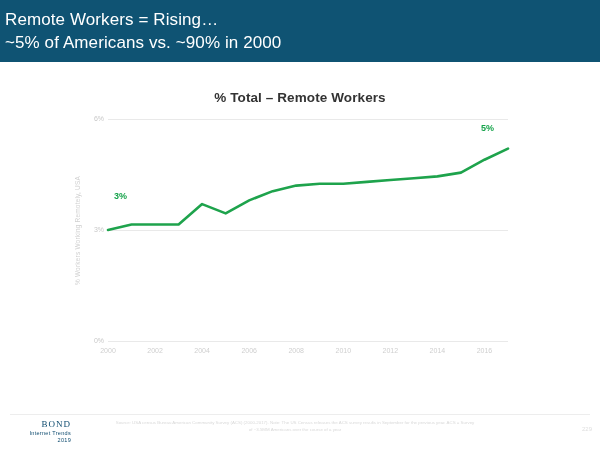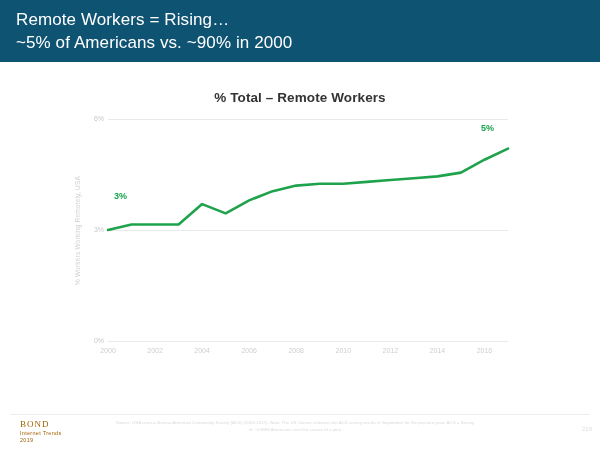--- a/index.html
+++ b/index.html
@@ -17,21 +17,21 @@
 
   
   #header-band {
     position: absolute;
     left: 0;
     top: 0;
     width: 600px;
     height: 62px;
     background: #0f5373;
     box-sizing: border-box;
-    padding: 8px 0 0 16px;
+    padding: 8px 0 0 5px;
   }
   #header-band .hline {
     color: #ffffff;
     font-size: 17px;
     line-height: 23px;
     font-weight: 400;
     letter-spacing: 0.1px;
     white-space: nowrap;
   }
 
@@ -142,25 +142,25 @@
   #footer-rule {
     position: absolute;
     left: 10px;
     top: 0;
     width: 580px;
     height: 1px;
     background: #ededed;
   }
   #bond-logo {
     position: absolute;
-    left: 20px;
+    left: 1px;
     top: 5px;
     width: 70px;
-    text-align: left;
-    color: #a16207;
+    text-align: right;
+    color: #0c4a6e;
   }
   #bond-logo .bond-name {
     font-family: "Liberation Serif", serif;
     font-size: 9px;
     letter-spacing: 1px;
   }
   #bond-logo .bond-sub {
     font-size: 5.5px;
     letter-spacing: 0.3px;
     margin-top: 1px;

